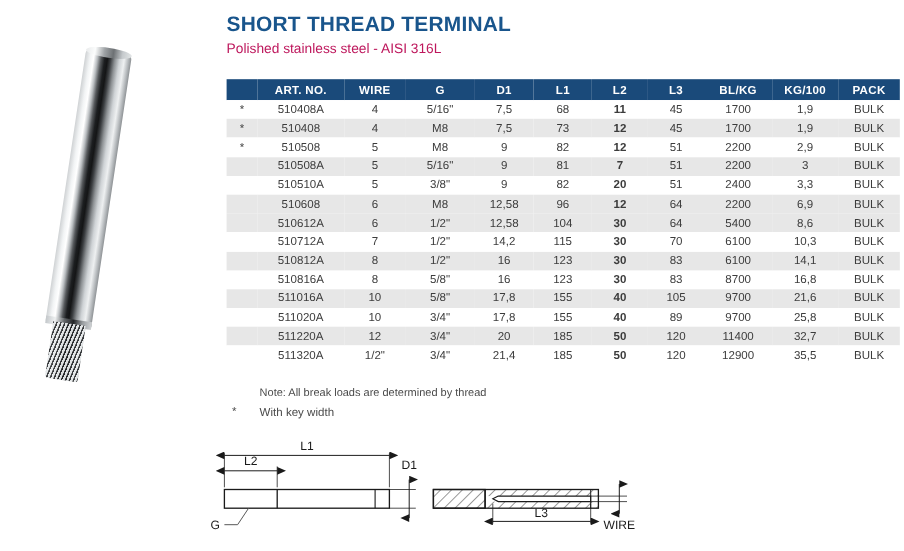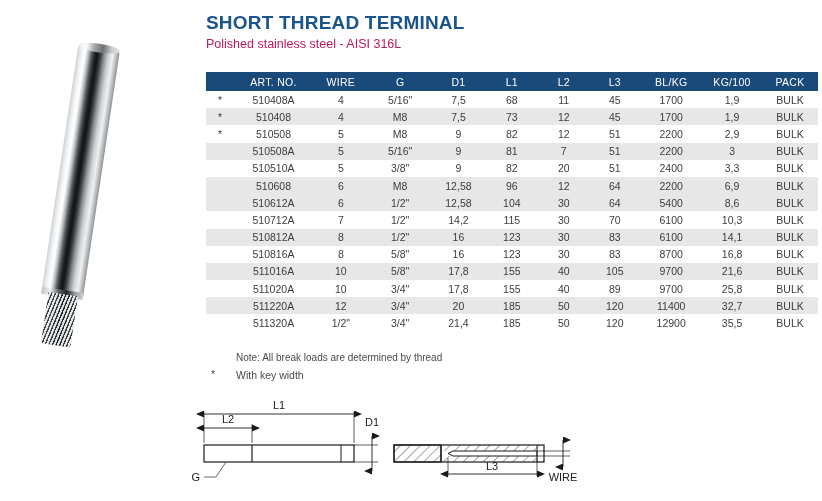--- a/index.html
+++ b/index.html
@@ -99,41 +99,41 @@
     left: 206px; top: 72px;
     width: 612px;
     border-collapse: collapse;
     font-size: 10.5px;
     color: #3c3c3c;
   }
   #spec-table thead th {
     background: #1a4a7a;
     color: #ffffff;
     font-size: 10.5px;
-    font-weight: normal;
+    font-weight: bold;
     height: 19px;
     padding: 0;
     text-align: center;
     letter-spacing: 0.3px;
   }
   #spec-table tbody td {
     height: 17.2px;
     padding: 0;
     text-align: center;
     white-space: nowrap;
   }
   #spec-table tbody tr.odd td { background: #e7e7e7; }
   #spec-table tbody tr.even td { background: #ffffff; }
   .c-star { width: 30px; }
   .c-art  { width: 82px; }
   .c-wire { width: 58px; }
   .c-g    { width: 66px; }
   .c-d1   { width: 56px; }
   .c-l1   { width: 56px; }
-  .c-l2   { width: 54px; }
+  .c-l2   { width: 54px; font-weight: bold; }
   .c-l3   { width: 54px; }
   .c-bl   { width: 64px; }
   .c-kg   { width: 62px; }
   .c-pack { width: 58px; }
 
   
   #note-line {
     position: absolute;
     left: 236px; top: 352px;
     font-size: 10px;

